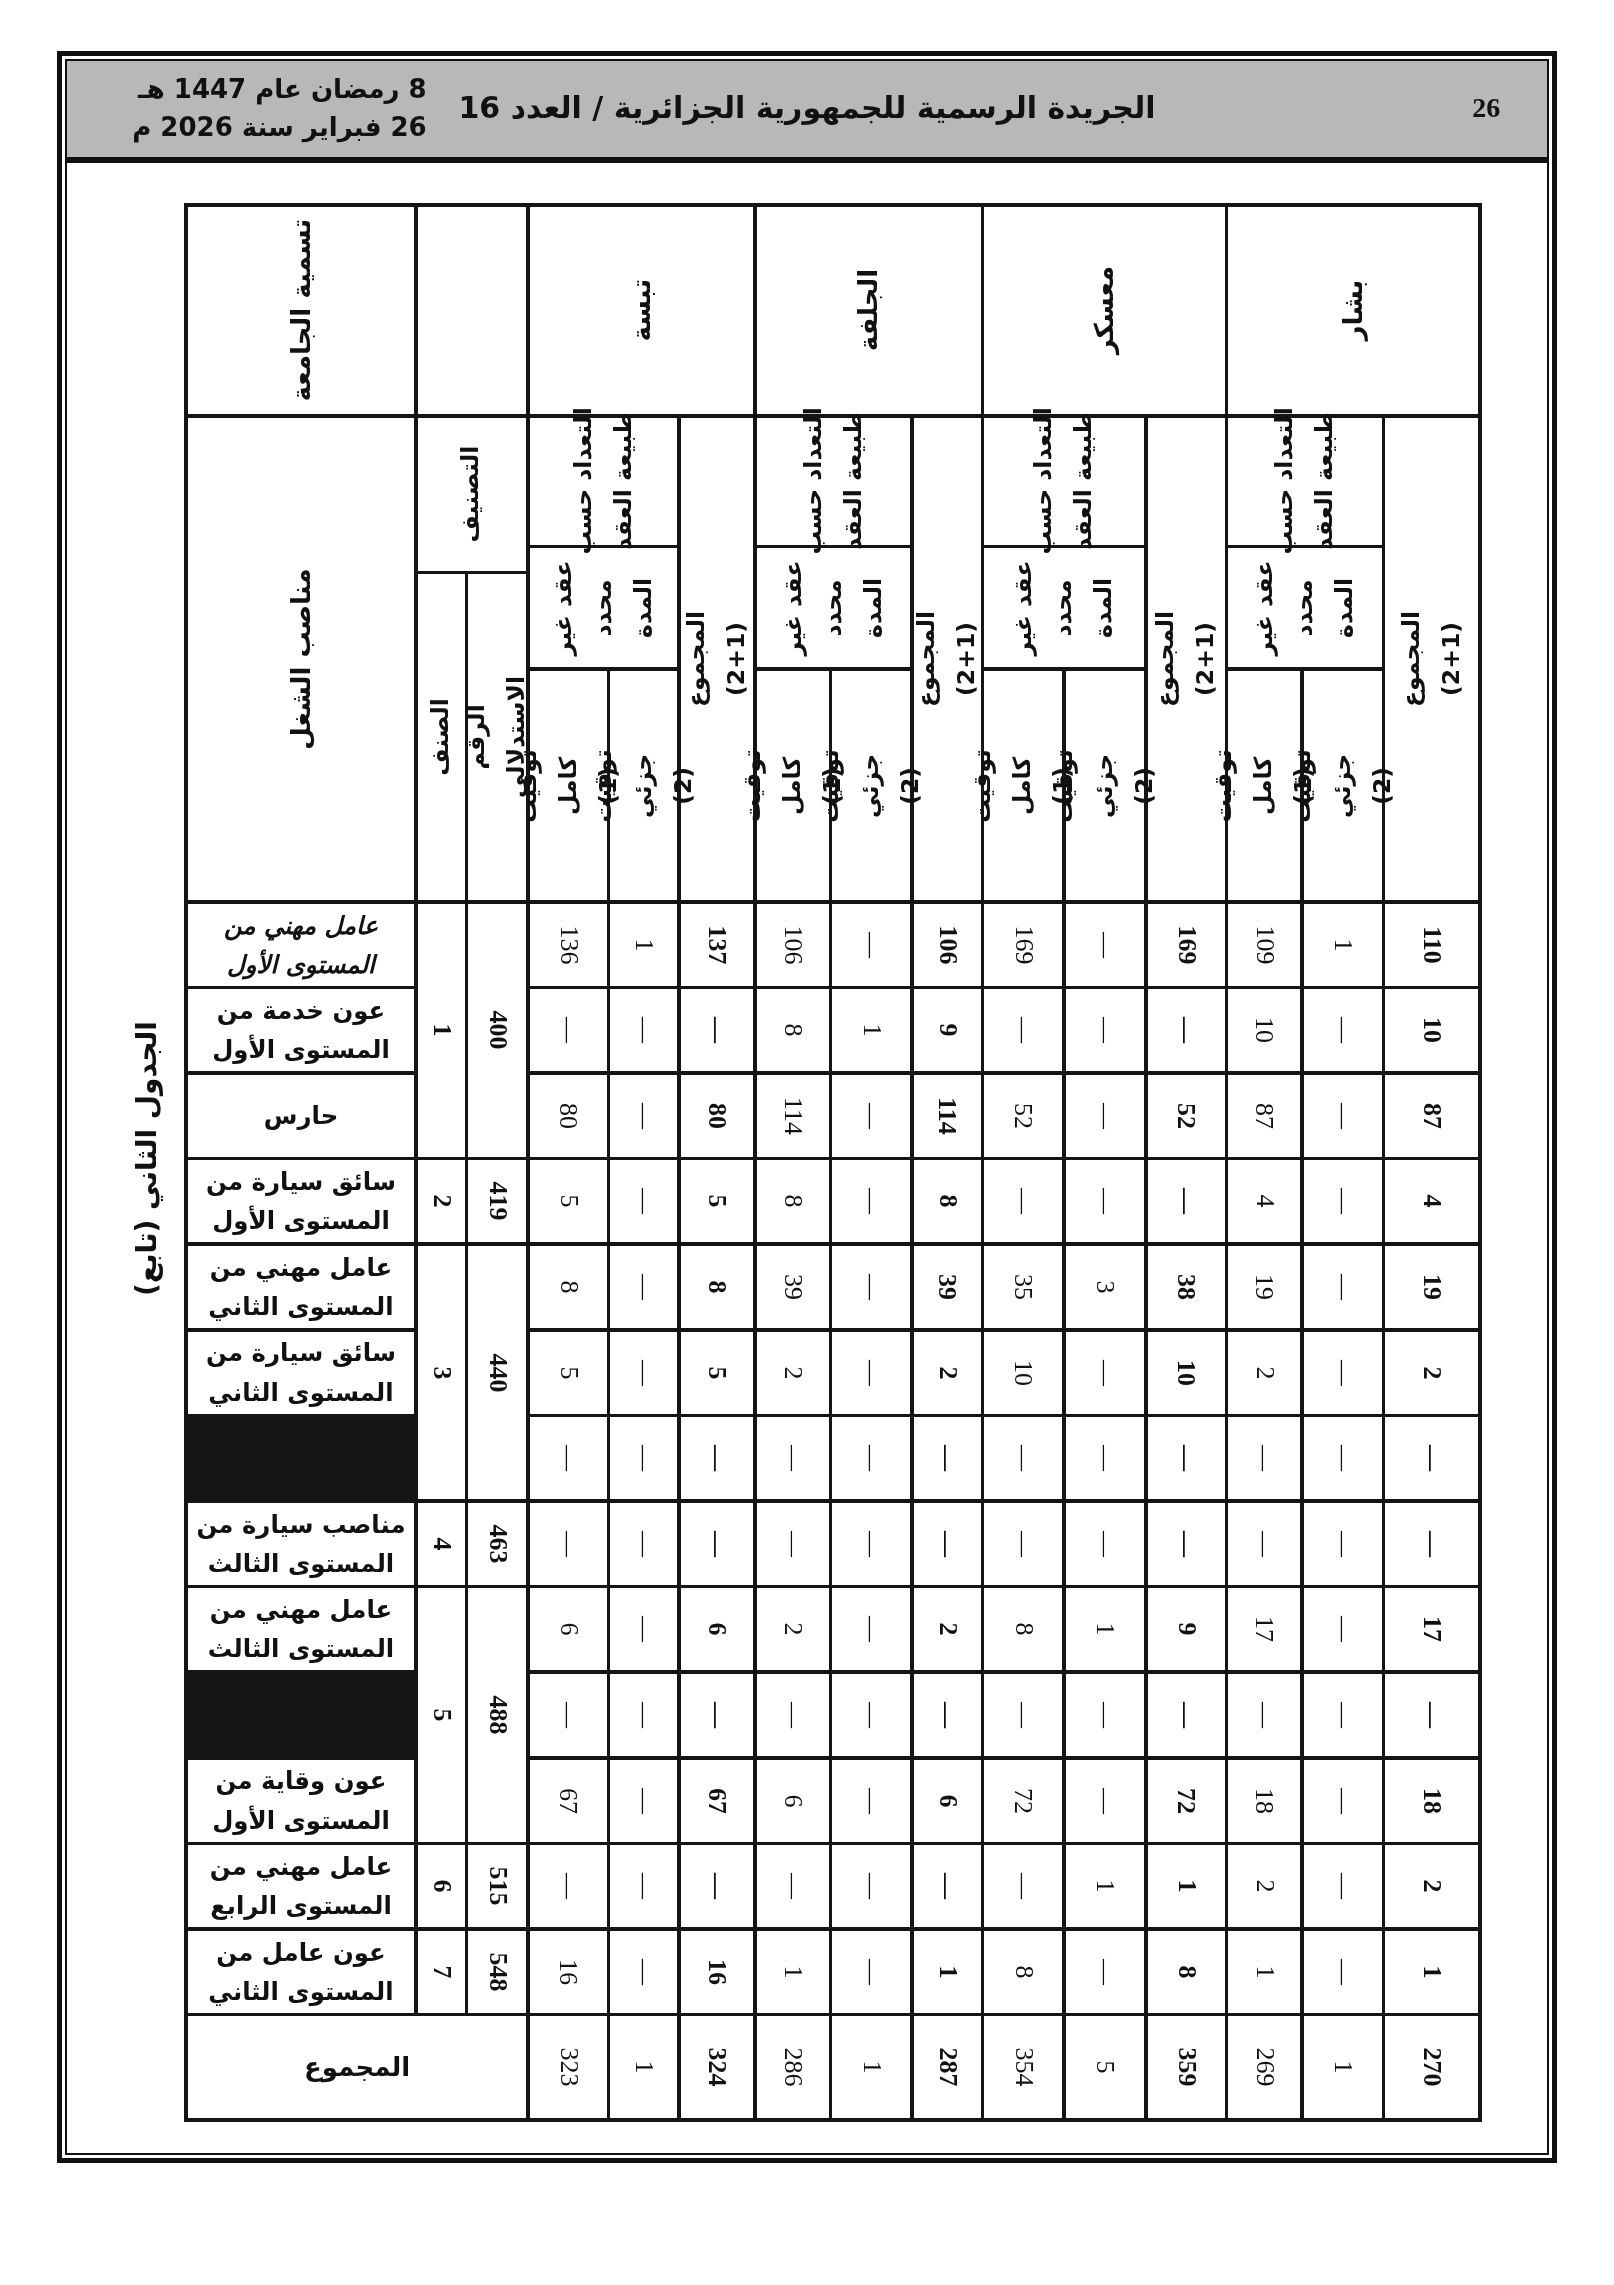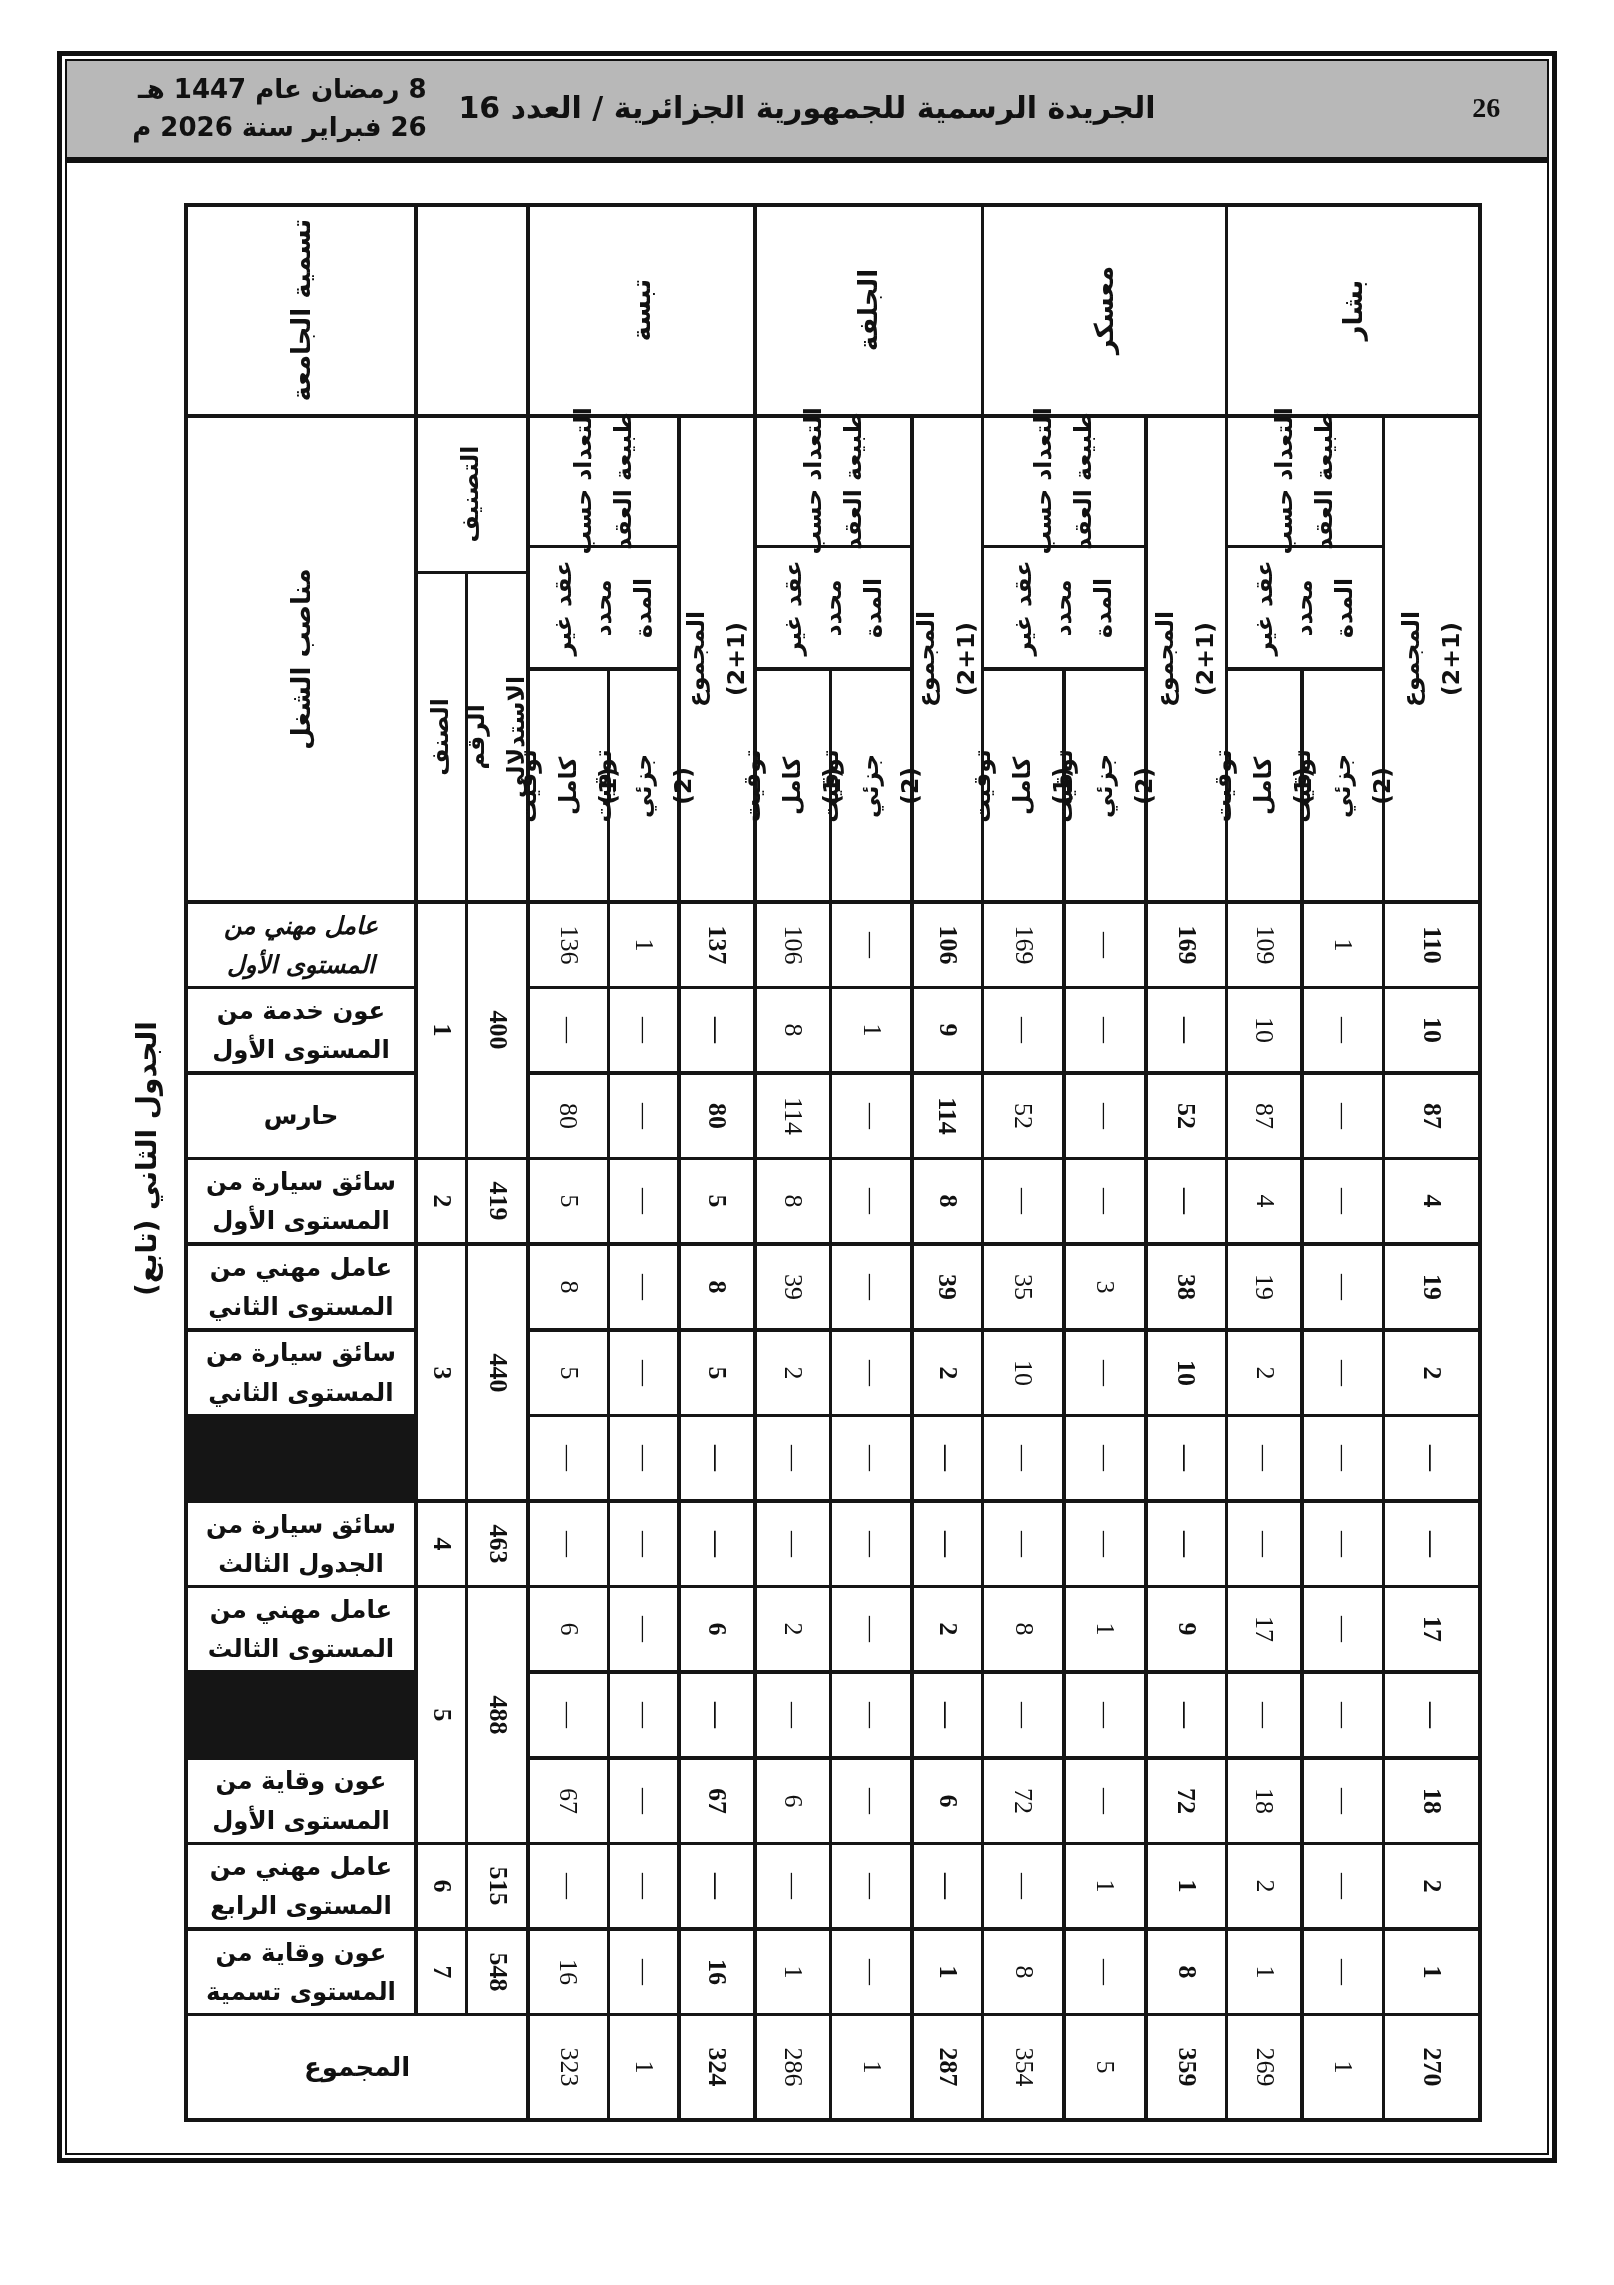--- a/index.html
+++ b/index.html
@@ -415,21 +415,21 @@
       </div>
       <div class="cell" style="grid-area: 12 / 13;">
         <span class="vnum">—</span>
       </div>
       <div class="cell" style="grid-area: 12 / 14;">
         <span class="vnum">—</span>
       </div>
       <div class="cell" style="grid-area: 12 / 15;">
         <span class="vnum bold">—</span>
       </div>
-      <div class="cell job-label" dir="rtl" style="grid-area: 13 / 1;">سائق سيارة من الجدول الثالث</div>
+      <div class="cell job-label" dir="rtl" style="grid-area: 13 / 1;">مناصب سيارة من المستوى الثالث</div>
       <div class="cell" style="grid-area: 13 / 4;">
         <span class="vnum">—</span>
       </div>
       <div class="cell" style="grid-area: 13 / 5;">
         <span class="vnum">—</span>
       </div>
       <div class="cell" style="grid-area: 13 / 6;">
         <span class="vnum bold">—</span>
       </div>
       <div class="cell" style="grid-area: 13 / 7;">
@@ -599,21 +599,21 @@
       </div>
       <div class="cell" style="grid-area: 17 / 13;">
         <span class="vnum">2</span>
       </div>
       <div class="cell" style="grid-area: 17 / 14;">
         <span class="vnum">—</span>
       </div>
       <div class="cell" style="grid-area: 17 / 15;">
         <span class="vnum bold">2</span>
       </div>
-      <div class="cell job-label" dir="rtl" style="grid-area: 18 / 1;">عون وقاية من المستوى تسمية</div>
+      <div class="cell job-label" dir="rtl" style="grid-area: 18 / 1;">عون عامل من المستوى الثاني</div>
       <div class="cell" style="grid-area: 18 / 4;">
         <span class="vnum">16</span>
       </div>
       <div class="cell" style="grid-area: 18 / 5;">
         <span class="vnum">—</span>
       </div>
       <div class="cell" style="grid-area: 18 / 6;">
         <span class="vnum bold">16</span>
       </div>
       <div class="cell" style="grid-area: 18 / 7;">

